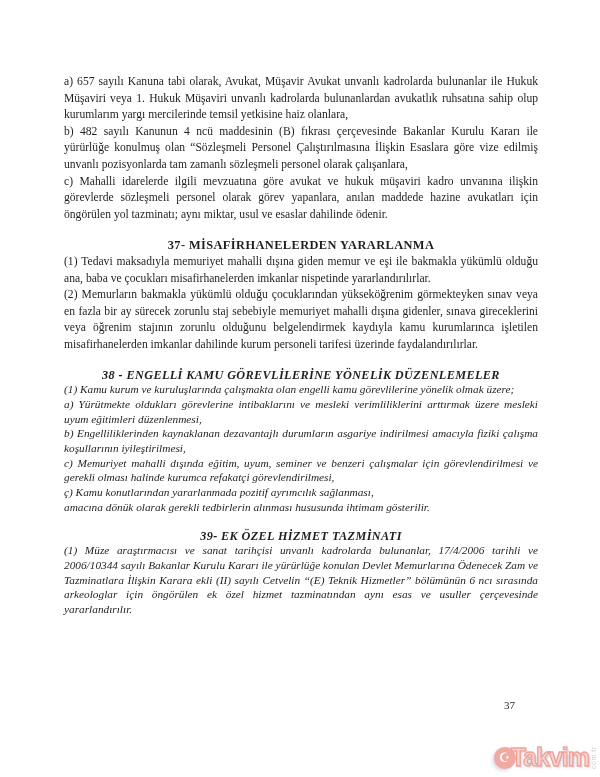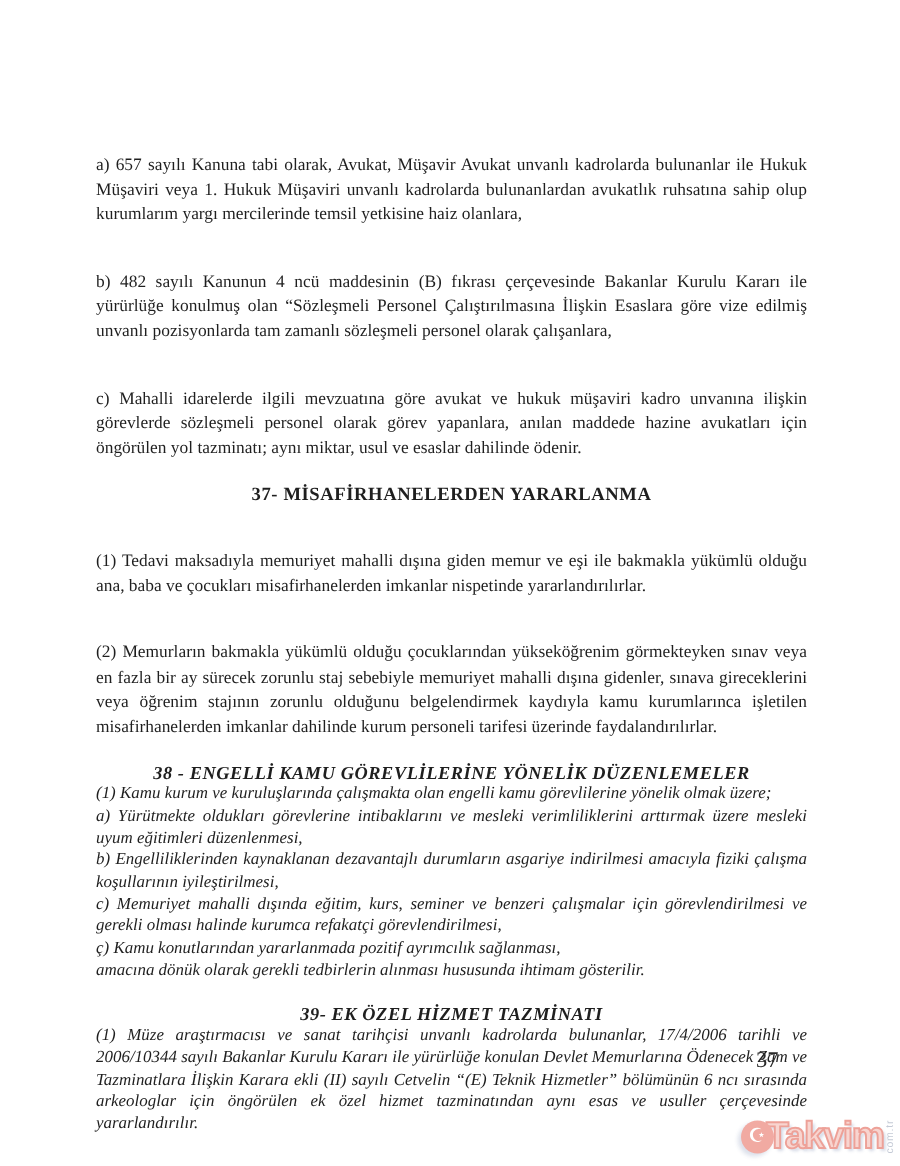--- a/index.html
+++ b/index.html
@@ -17,34 +17,34 @@
   .content {
     position: absolute;
     left: 64px; top: 74px;
     width: 474px;
     color: #1f1f1f;
   }
   .para, .heading {
     margin: 0;
     text-align: justify;
   }
-  .sec-a { font-size: 11.6px; line-height: 16.6px; margin-top: 28px; }
+  .sec-a { font-size: 11.6px; line-height: 16.6px; }
   .sec-b { font-size: 11.3px; line-height: 14.7px; font-style: italic; }
   .heading {
     font-weight: bold;
     letter-spacing: 0.4px;
     margin-top: 14px;
     text-align: center;
   }
   .sec-a.heading { font-size: 12.4px; }
   .sec-b.heading { font-size: 12.2px; }
   .page-number {
     position: absolute;
     left: 504px; top: 699px;
-    font-size: 15px;
+    font-size: 11px;
     color: #2a2a2a;
     font-family: "Liberation Serif", serif;
   }
   .watermark {
     position: absolute;
     right: 3px; top: 745px;
     display: flex;
     align-items: center;
     opacity: 0.55;
   }
@@ -92,21 +92,21 @@
       <p class="para sec-a">a) 657 sayılı Kanuna tabi olarak, Avukat, Müşavir Avukat unvanlı kadrolarda bulunanlar ile Hukuk Müşaviri veya 1. Hukuk Müşaviri unvanlı kadrolarda bulunanlardan avukatlık ruhsatına sahip olup kurumlarım yargı mercilerinde temsil yetkisine haiz olanlara,</p>
       <p class="para sec-a">b) 482 sayılı Kanunun 4 ncü maddesinin (B) fıkrası çerçevesinde Bakanlar Kurulu Kararı ile yürürlüğe konulmuş olan “Sözleşmeli Personel Çalıştırılmasına İlişkin Esaslara göre vize edilmiş unvanlı pozisyonlarda tam zamanlı sözleşmeli personel olarak çalışanlara,</p>
       <p class="para sec-a">c) Mahalli idarelerde ilgili mevzuatına göre avukat ve hukuk müşaviri kadro unvanına ilişkin görevlerde sözleşmeli personel olarak görev yapanlara, anılan maddede hazine avukatları için öngörülen yol tazminatı; aynı miktar, usul ve esaslar dahilinde ödenir.</p>
       <p class="heading sec-a">37- MİSAFİRHANELERDEN YARARLANMA</p>
       <p class="para sec-a">(1) Tedavi maksadıyla memuriyet mahalli dışına giden memur ve eşi ile bakmakla yükümlü olduğu ana, baba ve çocukları misafirhanelerden imkanlar nispetinde yararlandırılırlar.</p>
       <p class="para sec-a">(2) Memurların bakmakla yükümlü olduğu çocuklarından yükseköğrenim görmekteyken sınav veya en fazla bir ay sürecek zorunlu staj sebebiyle memuriyet mahalli dışına gidenler, sınava gireceklerini veya öğrenim stajının zorunlu olduğunu belgelendirmek kaydıyla kamu kurumlarınca işletilen misafirhanelerden imkanlar dahilinde kurum personeli tarifesi üzerinde faydalandırılırlar.</p>
       <p class="heading sec-b">38 - ENGELLİ KAMU GÖREVLİLERİNE YÖNELİK DÜZENLEMELER</p>
       <p class="para sec-b">(1) Kamu kurum ve kuruluşlarında çalışmakta olan engelli kamu görevlilerine yönelik olmak üzere;</p>
       <p class="para sec-b">a) Yürütmekte oldukları görevlerine intibaklarını ve mesleki verimliliklerini arttırmak üzere mesleki uyum eğitimleri düzenlenmesi,</p>
       <p class="para sec-b">b) Engelliliklerinden kaynaklanan dezavantajlı durumların asgariye indirilmesi amacıyla fiziki çalışma koşullarının iyileştirilmesi,</p>
-      <p class="para sec-b">c) Memuriyet mahalli dışında eğitim, kurs, seminer ve benzeri çalışmalar için görevlendirilmesi ve gerekli olması halinde kurumca refakatçi görevlendirilmesi,</p>
+      <p class="para sec-b">c) Memuriyet mahalli dışında eğitim, uyum, seminer ve benzeri çalışmalar için görevlendirilmesi ve gerekli olması halinde kurumca refakatçi görevlendirilmesi,</p>
       <p class="para sec-b">ç) Kamu konutlarından yararlanmada pozitif ayrımcılık sağlanması,</p>
       <p class="para sec-b">amacına dönük olarak gerekli tedbirlerin alınması hususunda ihtimam gösterilir.</p>
       <p class="heading sec-b">39- EK ÖZEL HİZMET TAZMİNATI</p>
       <p class="para sec-b">(1) Müze araştırmacısı ve sanat tarihçisi unvanlı kadrolarda bulunanlar, 17/4/2006 tarihli ve 2006/10344 sayılı Bakanlar Kurulu Kararı ile yürürlüğe konulan Devlet Memurlarına Ödenecek Zam ve Tazminatlara İlişkin Karara ekli (II) sayılı Cetvelin “(E) Teknik Hizmetler” bölümünün 6 ncı sırasında arkeologlar için öngörülen ek özel hizmet tazminatından aynı esas ve usuller çerçevesinde yararlandırılır.</p>
     </main>
 
   <div class="page-number">37</div>
 
   <div class="watermark">
     <span class="wm-emblem">☪</span>

